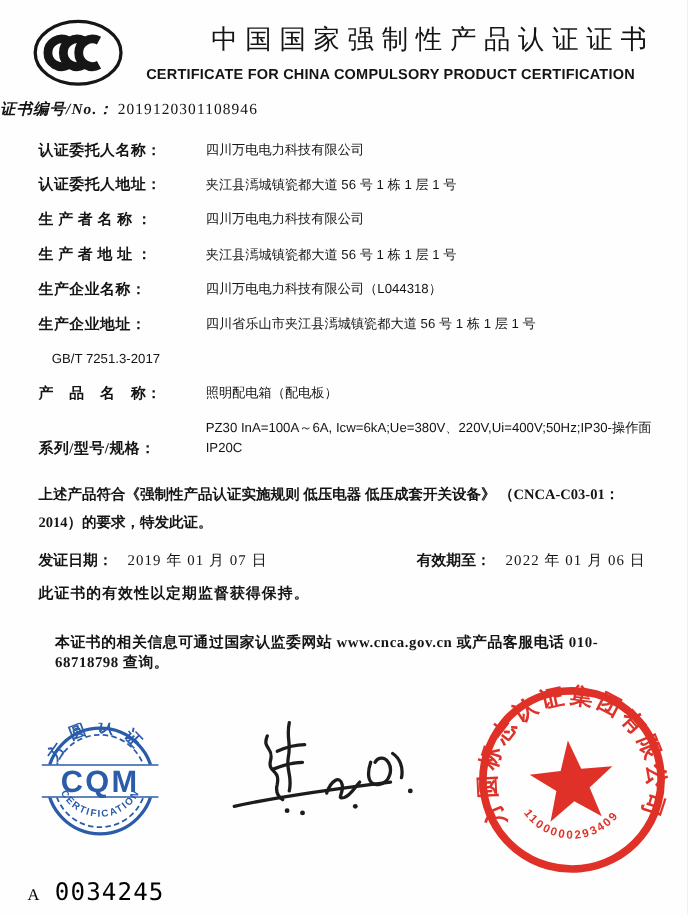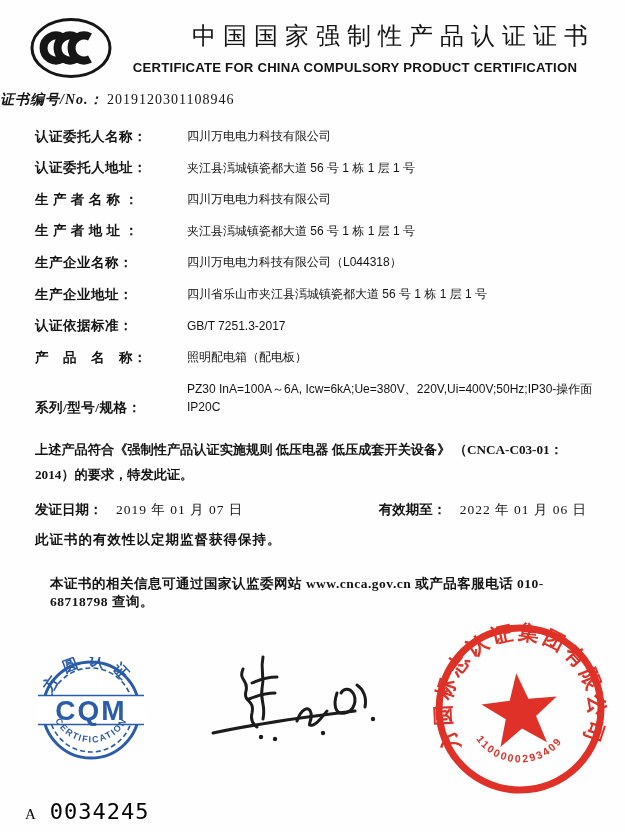--- a/index.html
+++ b/index.html
@@ -116,21 +116,20 @@
     </div>
     <div class="field-row">
       <span class="field-label">生产企业名称：</span>
       <span class="field-value">四川万电电力科技有限公司（L044318）</span>
     </div>
     <div class="field-row">
       <span class="field-label">生产企业地址：</span>
       <span class="field-value">四川省乐山市夹江县漹城镇瓷都大道 56 号 1 栋 1 层 1 号</span>
     </div>
     <div class="field-row">
-      <span class="field-label">认证依据标准：</span>
       <span class="field-value">GB/T 7251.3-2017</span>
     </div>
     <div class="field-row">
       <span class="field-label">产　品　名　称：</span>
       <span class="field-value">照明配电箱（配电板）</span>
     </div>
     <div class="field-row">
       <span class="field-label">系列/型号/规格：</span>
       <span class="field-value"><span>PZ30 InA=100A～6A, Icw=6kA;Ue=380V、220V,Ui=400V;50Hz;IP30-操作面</span><span class="line2">IP20C</span></span>
     </div>

